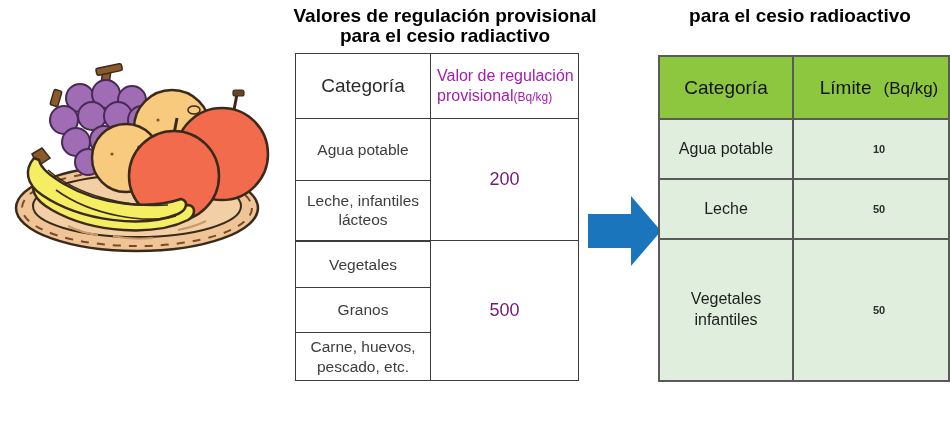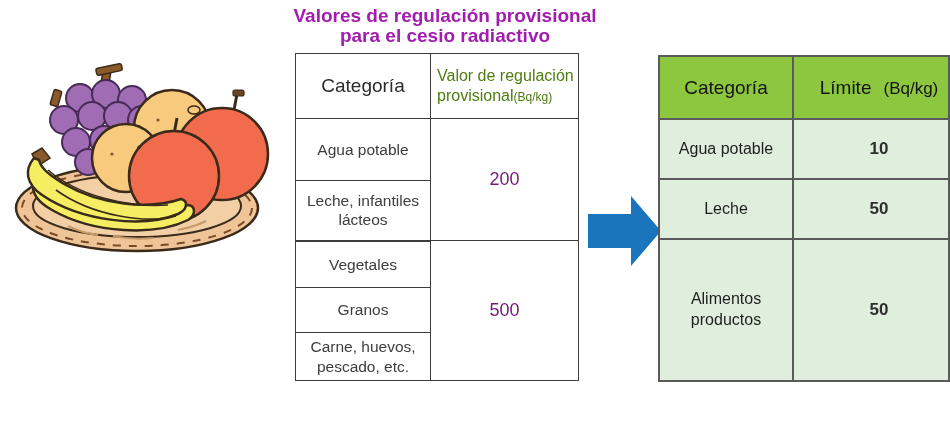--- a/index.html
+++ b/index.html
@@ -1,52 +1,52 @@
 <!DOCTYPE html>
 <html><head>
 <meta charset="utf-8">
 <style>
   * { margin:0; padding:0; box-sizing:border-box; }
   body { font-family:"Liberation Sans", sans-serif; background:#fff; }
   #canvas { position:relative; width:950px; height:448px; background:#ffffff; overflow:hidden; }
 
   
-  .section-title { position:absolute; text-align:center; font-weight:bold; font-size:19px; line-height:1.06; color:#a21caf; }
+  .section-title { position:absolute; text-align:center; font-weight:bold; font-size:19px; line-height:1.06; color:#000000; }
   #prov-title { left:268px; top:6px; width:354px; }
   #curr-title { left:655px; top:6px; width:290px; }
 
   
   #fruit { position:absolute; left:8px; top:58px; }
 
   
   #prov-table-wrap { position:absolute; left:295px; top:53px; }
   table.prov { border-collapse:collapse; table-layout:fixed; background:#fff; }
   table.prov td, table.prov th { border:1px solid #3c3c3c; vertical-align:middle; text-align:center; color:#3d3d3d; font-weight:normal; }
   table.prov .c1 { width:135px; }
   table.prov .c2 { width:148px; }
   .prov .cat-header { font-size:19px; color:#2b2b2b; }
-  .prov .value-header { text-align:left; font-size:16px; line-height:1.22; padding:3px 4px 3px 6px; color:#4d7c0f; }
+  .prov .value-header { text-align:left; font-size:16px; line-height:1.22; padding:3px 4px 3px 6px; color:#a21caf; }
   .prov .unit { font-size:12px; }
   .prov .category-cell { font-size:15.5px; line-height:1.25; padding:2px 3px; }
   .prov .value-cell { font-size:18px; color:#701a75; }
   .prov .group-split td { border-bottom-width:2px; }
 
   
   #arrow { position:absolute; left:588px; top:195px; }
 
   
   #curr-table-wrap { position:absolute; left:658px; top:55px; }
   table.curr { border-collapse:collapse; table-layout:fixed; }
   table.curr td, table.curr th { border:2px solid #5a5a5a; vertical-align:middle; text-align:center; }
   table.curr .c1 { width:134px; }
   table.curr .c2 { width:156px;padding-left:16px; }
   .curr th { background:#8DC63F; font-weight:normal; font-size:19px; color:#141414; }
   .curr td { background:#DFEEDD; }
   .curr .category-cell { font-size:16px; color:#1e1e1e; line-height:1.3; padding:2px 4px; }
-  .curr .limit-cell { font-size:17px; font-weight:bold; color:#2e2e2e; }
+  .curr .limit-cell { font-size:11px; font-weight:bold; color:#2e2e2e; }
   .curr .unit { font-size:17px; margin-left:12px; }
 </style>
 </head>
 <body>
 
 <div id="canvas">
 
   <svg id="fruit" width="262" height="232" viewBox="0 0 262 232" xmlns="http://www.w3.org/2000/svg">
     <g>
       <ellipse cx="129" cy="150" rx="121" ry="43" fill="#EFC497" stroke="#3a2a1a" stroke-width="2.5"></ellipse>
@@ -136,38 +136,39 @@
       </table>
   </div>
 
   <div id="arrow">
     <svg width="74" height="72" viewBox="0 0 74 72" xmlns="http://www.w3.org/2000/svg">
       <polygon points="0,19 43,19 43,1 73,36 43,71 43,53 0,53" fill="#1B75BC"></polygon>
     </svg>
   </div>
 
   <div id="curr-title" class="section-title">
+    <div>para el cesio radioactivo</div>
   </div>
 
   <div id="curr-table-wrap">
     <table class="curr">
       <tbody>
           <tr style="height:63px;">
         <th class="c1">Categoría</th>
         <th class="c2"><span>Límite</span><span class="unit">(Bq/kg)</span></th>
       </tr>
       <tr style="height:60px;">
         <td class="c1 category-cell">Agua potable</td>
         <td class="c2 limit-cell">10</td>
       </tr>
       <tr style="height:60px;margin-left:32px;">
         <td class="c1 category-cell">Leche</td>
         <td class="c2 limit-cell">50</td>
       </tr>
       <tr style="height:142px;">
-        <td class="c1 category-cell">Alimentos productos</td>
+        <td class="c1 category-cell">Vegetales infantiles</td>
         <td class="c2 limit-cell">50</td>
       </tr>
     </tbody>
       </table>
   </div>
 
 </div>
 
 </body></html>

